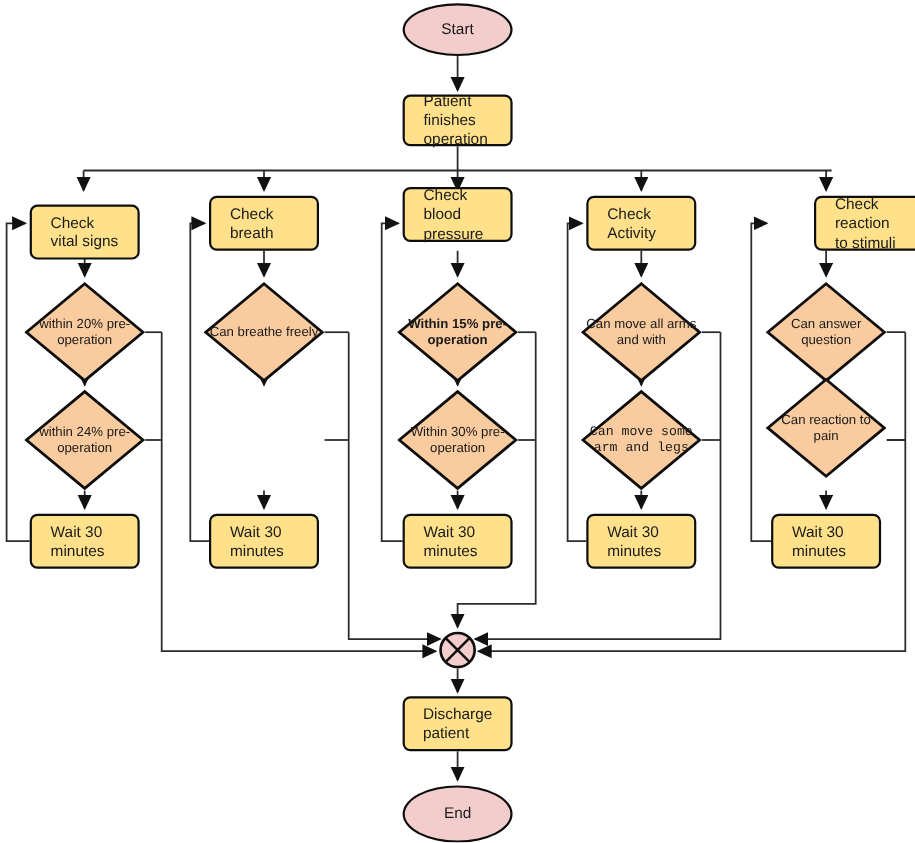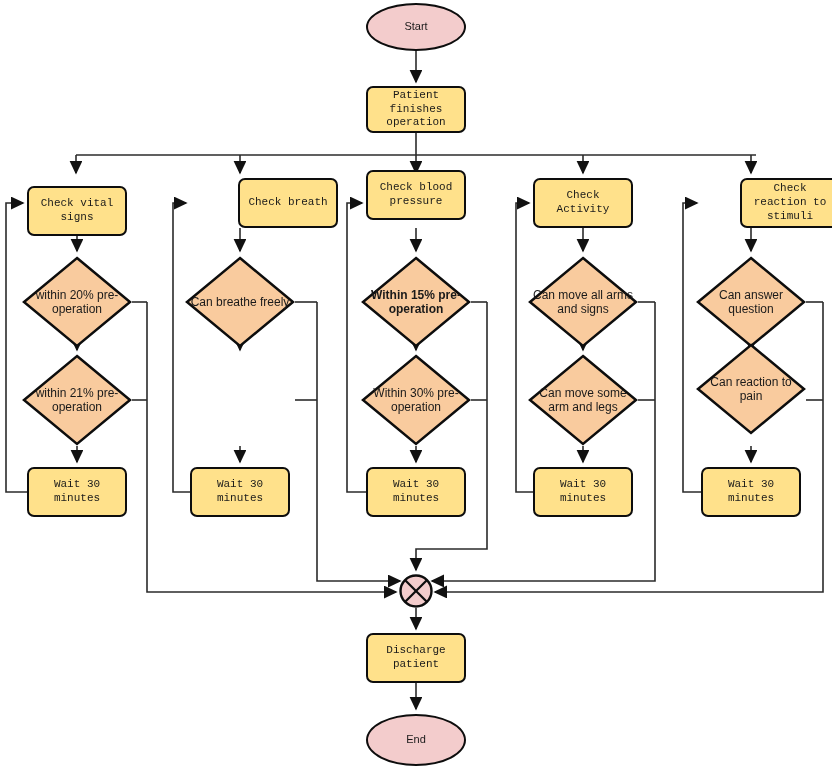--- a/index.html
+++ b/index.html
@@ -4,23 +4,23 @@
 <style>
   :root{
     --yellow:#ffe18b; --peach:#f9cb9e; --pink:#f3cccc;
     --border:#0d0d0d; --connector:#2b2b2b; --ink:#1a1a1a;
   }
   *{margin:0;padding:0;box-sizing:border-box;}
   body{background:#ffffff;font-family:"Liberation Sans",sans-serif;color:var(--ink);}
   .canvas{position:relative;width:832px;height:766px;background:#ffffff;overflow:hidden;}
   .wires{position:absolute;left:0;top:0;width:832px;height:766px;}
   .node{position:absolute;display:flex;align-items:center;justify-content:center;
-        text-align:center;font-size:11px;line-height:1.25;color:var(--ink);}
+        font-size:14px;line-height:1.25;color:var(--ink);}
   .rect{background:var(--yellow);border:2.5px solid var(--border);border-radius:7px;
-        width:100px;height:50px;padding:2px;font-family:Liberation Mono, monospace;}
+        width:100px;height:50px;padding:17px;}
   .ellipse{background:var(--pink);border:2.5px solid var(--border);border-radius:50%;
         width:100px;height:48px;}
   .diamond-wrap{position:absolute;width:110px;height:92px;}
   .diamond-wrap svg{position:absolute;left:0;top:0;}
   .diamond-label{position:absolute;left:50%;top:50%;transform:translate(-50%,-50%);
         width:104px;text-align:center;font-size:12px;line-height:1.2;}
   .junction{position:absolute;width:36px;height:36px;}
 </style>
 </head>
 <body>
@@ -105,27 +105,27 @@
   <div class="diamond-wrap" style="left:22px;top:256px;">
     <svg width="110" height="92">
       <polygon points="55,2 108,46 55,90 2,46" fill="var(--peach)" stroke="var(--border)" stroke-width="2.5"></polygon>
     </svg>
     <div class="diamond-label">within 20% pre-operation</div>
   </div>
   <div class="diamond-wrap" style="left:22px;top:354px;">
     <svg width="110" height="92">
       <polygon points="55,2 108,46 55,90 2,46" fill="var(--peach)" stroke="var(--border)" stroke-width="2.5"></polygon>
     </svg>
-    <div class="diamond-label">within 21% pre-operation</div>
+    <div class="diamond-label">within 24% pre-operation</div>
   </div>
   <div class="node rect" style="left:27px;top:467px;">
     <span>Wait 30 minutes</span>
   </div>
 
-  <div class="node rect" style="left:190px;top:178px;margin-left:48px;">
+  <div class="node rect" style="left:190px;top:178px;">
     <span>Check breath</span>
   </div>
   <div class="diamond-wrap" style="left:185px;top:256px;">
     <svg width="110" height="92">
       <polygon points="55,2 108,46 55,90 2,46" fill="var(--peach)" stroke="var(--border)" stroke-width="2.5"></polygon>
     </svg>
     <div class="diamond-label">Can breathe freely</div>
   </div>
   <div class="node rect" style="left:190px;top:467px;">
     <span>Wait 30 minutes</span>
@@ -150,23 +150,23 @@
     <span>Wait 30 minutes</span>
   </div>
 
   <div class="node rect" style="left:533px;top:178px;">
     <span>Check Activity</span>
   </div>
   <div class="diamond-wrap" style="left:528px;top:256px;">
     <svg width="110" height="92">
       <polygon points="55,2 108,46 55,90 2,46" fill="var(--peach)" stroke="var(--border)" stroke-width="2.5"></polygon>
     </svg>
-    <div class="diamond-label">Can move all arms and signs</div>
-  </div>
-  <div class="diamond-wrap" style="left:528px;top:354px;">
+    <div class="diamond-label">Can move all arms and with</div>
+  </div>
+  <div class="diamond-wrap" style="left:528px;top:354px;font-family:Liberation Mono, monospace;">
     <svg width="110" height="92">
       <polygon points="55,2 108,46 55,90 2,46" fill="var(--peach)" stroke="var(--border)" stroke-width="2.5"></polygon>
     </svg>
     <div class="diamond-label">Can move some arm and legs</div>
   </div>
   <div class="node rect" style="left:533px;top:467px;">
     <span>Wait 30 minutes</span>
   </div>
 
   <div class="node rect" style="left:716px;top:178px;margin-left:24px;">

